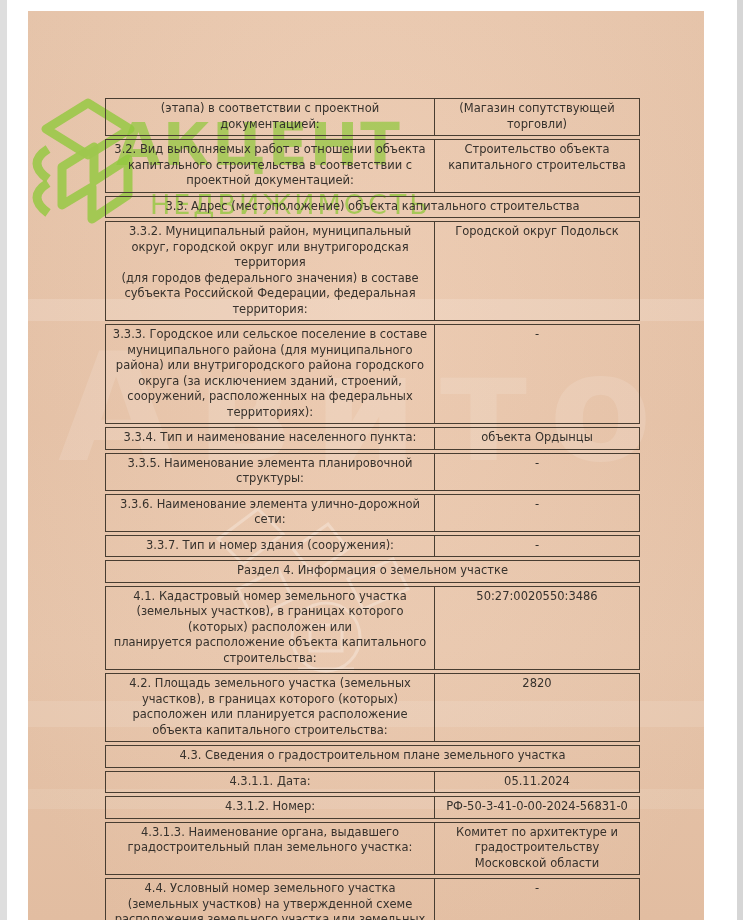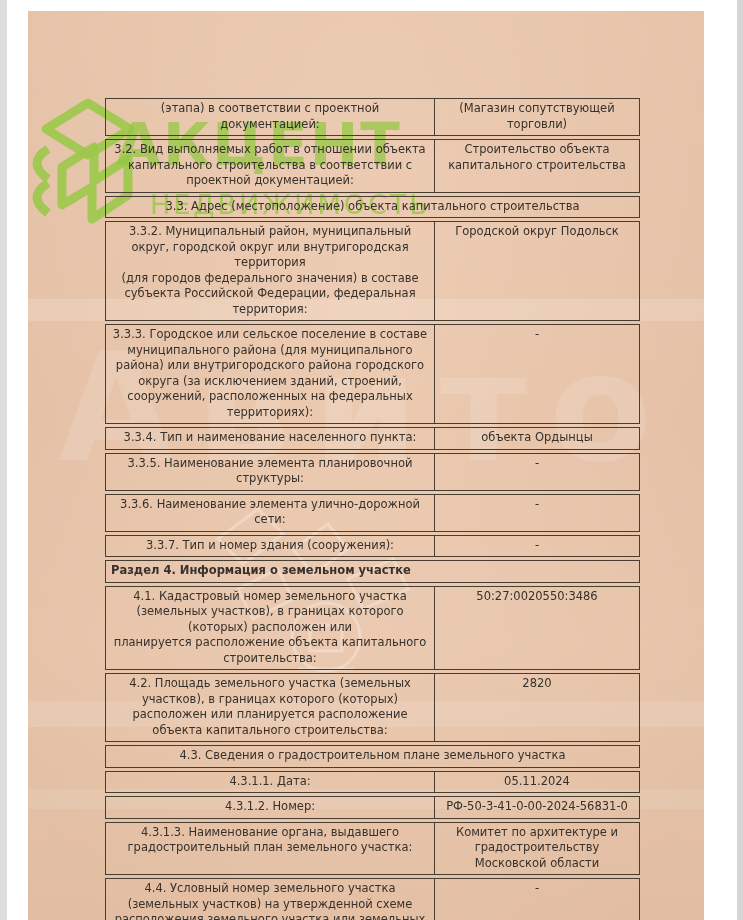--- a/index.html
+++ b/index.html
@@ -27,21 +27,21 @@
     display:flex;flex-direction:column;gap:3px;
   }
   .row{
     display:flex;border:1.5px solid #483d31;
     color:#36312c;font-size:11.5px;line-height:15.5px;
   }
   .cell{padding:2px 5px 3px 5px;white-space:pre-line;text-align:center;}
   .cell.label{width:318px;border-right:1.8px solid #483d31;}
   .cell.value{flex:1;}
   .cell.full{flex:1;}
-  .row.center .cell{text-align:left;font-weight:bold;}
+  .row.center .cell{text-align:center;}
 
   
   .wm{position:absolute;pointer-events:none;}
   .brand-title{
     left:88px;top:100px;
     font-size:58px;font-weight:bold;letter-spacing:2px;
     color:rgba(146,200,62,0.72);
   }
   .brand-tagline{
     left:122px;top:178px;

